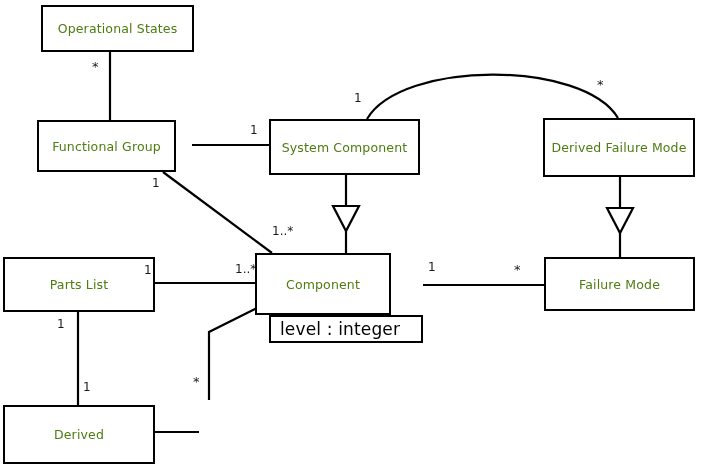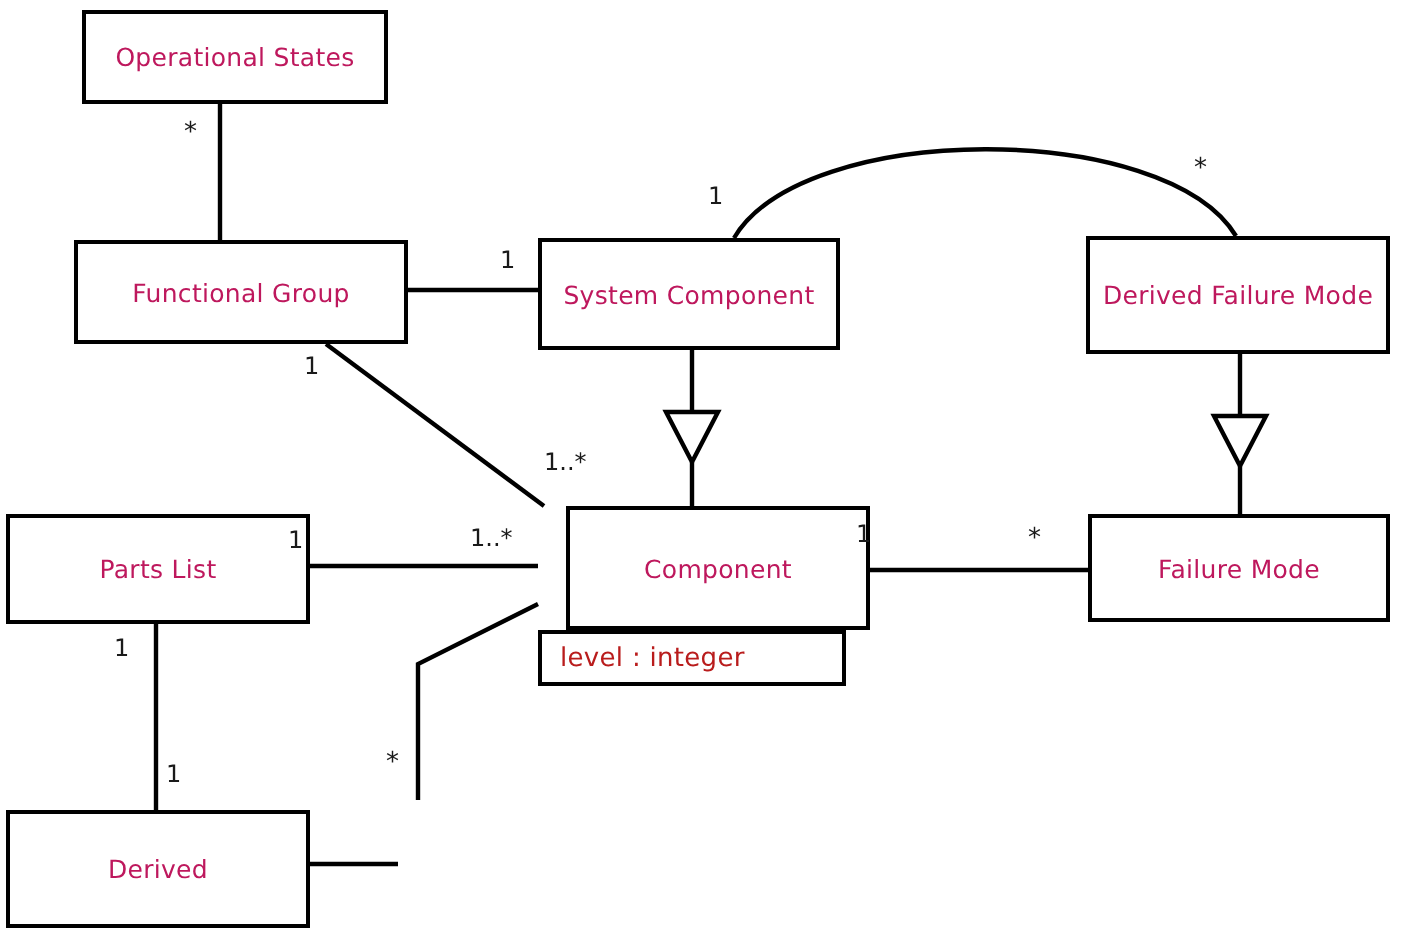--- a/index.html
+++ b/index.html
@@ -30,34 +30,34 @@
     background: #ffffff;
     display: flex;
     flex-direction: column;
   }
   .class-name {
     flex: 1 1 auto;
     display: flex;
     align-items: center;
     justify-content: center;
     font-size: 12.5px;
-    color: #be185d;
+    color: #4d7c0f;
     letter-spacing: 0.15px;
     white-space: nowrap;
   }
   .class-attrs {
     position: absolute;
     box-sizing: border-box;
     border: 2px solid #000000;
     background: #ffffff;
     display: flex;
     align-items: center;
     padding-left: 9px;
-    font-size: 13px;
-    color: #b91c1c;
+    font-size: 17px;
+    color: #000000;
     letter-spacing: 0.15px;
     white-space: nowrap;
   }
   .mult-label {
     position: absolute;
     font-size: 12px;
     color: #1a1a1a;
     white-space: nowrap;
     line-height: 1;
   }
@@ -96,37 +96,37 @@
 
     <polyline points="269,302 209,332 209,400" fill="none" stroke="#000" stroke-width="2.2"></polyline>
 
     <line x1="155" y1="432" x2="199" y2="432" stroke="#000" stroke-width="2.2"></line>
   </svg>
 
   <div class="uml-class" style="left:41px; top:5px; width:153px; height:47px;">
     <div class="class-name">Operational States</div>
   </div>
 
-  <div class="uml-class" style="left:37px; top:120px; width:167px; height:52px;">
+  <div class="uml-class" style="left:37px; top:120px; width:139px; height:52px;">
     <div class="class-name">Functional Group</div>
   </div>
 
   <div class="uml-class" style="left:269px; top:119px; width:151px; height:56px;">
     <div class="class-name">System Component</div>
   </div>
 
   <div class="uml-class" style="left:543px; top:118px; width:152px; height:59px;">
     <div class="class-name">Derived Failure Mode</div>
   </div>
 
   <div class="uml-class" style="left:3px; top:257px; width:152px; height:55px;text-align:center;">
     <div class="class-name">Parts List</div>
   </div>
 
-  <div class="uml-class" style="left:283px; top:253px; width:152px; height:62px;">
+  <div class="uml-class" style="left:255px; top:253px; width:136px; height:62px;">
     <div class="class-name">Component</div>
   </div>
 
   <div class="class-attrs" style="left:269px; top:315px; width:154px; height:28px;">
     <span>level : integer</span>
   </div>
 
   <div class="uml-class" style="left:544px; top:257px; width:151px; height:54px;">
     <div class="class-name">Failure Mode</div>
   </div>

